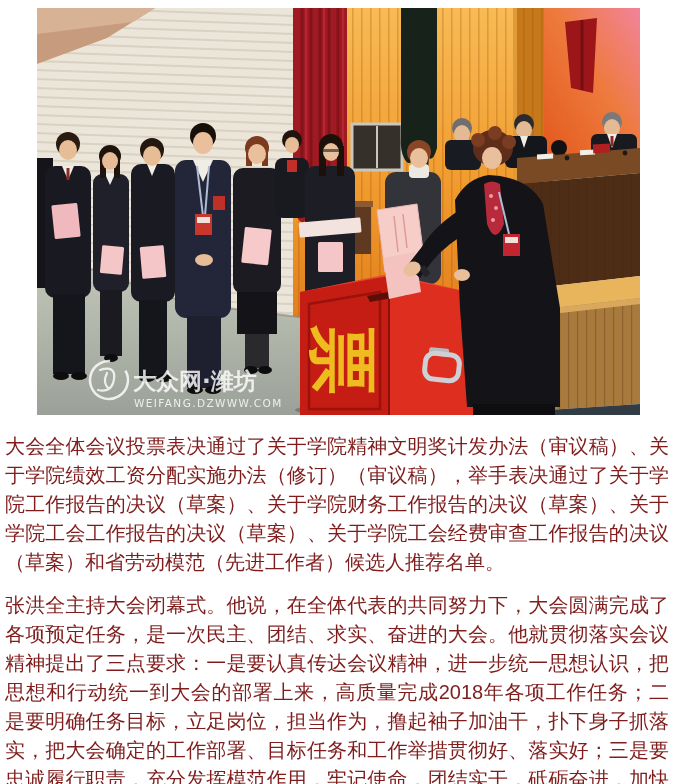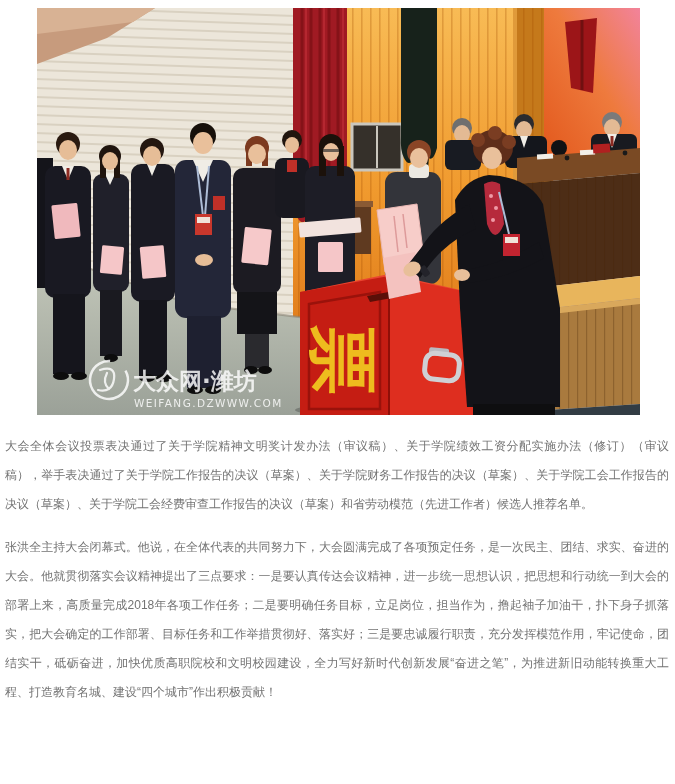--- a/index.html
+++ b/index.html
@@ -14,23 +14,23 @@
     width:603px; height:407px;
     line-height:0;
   }
   figure.photo svg { display:block; }
   .article {
     margin-top:17px;
     padding:0 6px 10px 5px;
   }
   .article p {
     margin:0;
-    font-size:12px;
+    font-size:20px;
     line-height:29px;
-    color:#737373;
+    color:#7f1d1d;
     text-align:justify;
     text-justify:inter-ideograph;
     word-break:break-all;
   }
   .article p + p { margin-top:14px; }
 </style>
 </head>
 <body>
 
 <div class="page">

